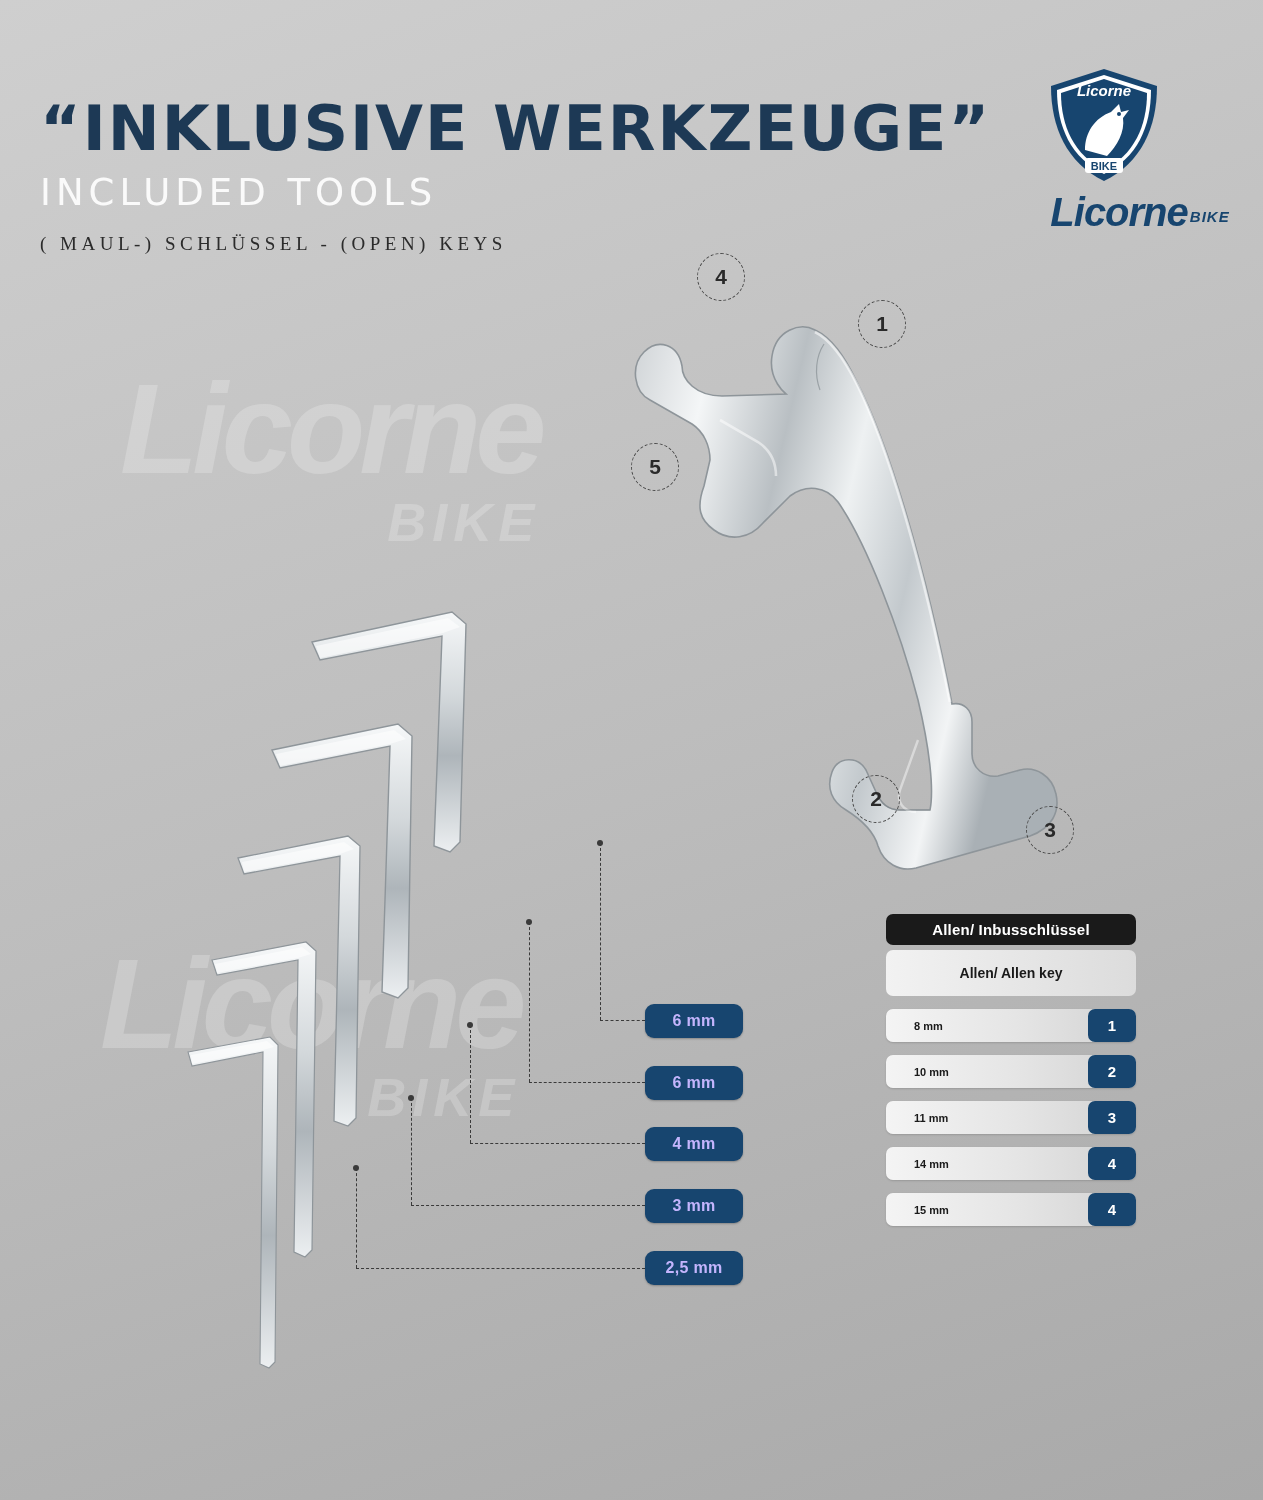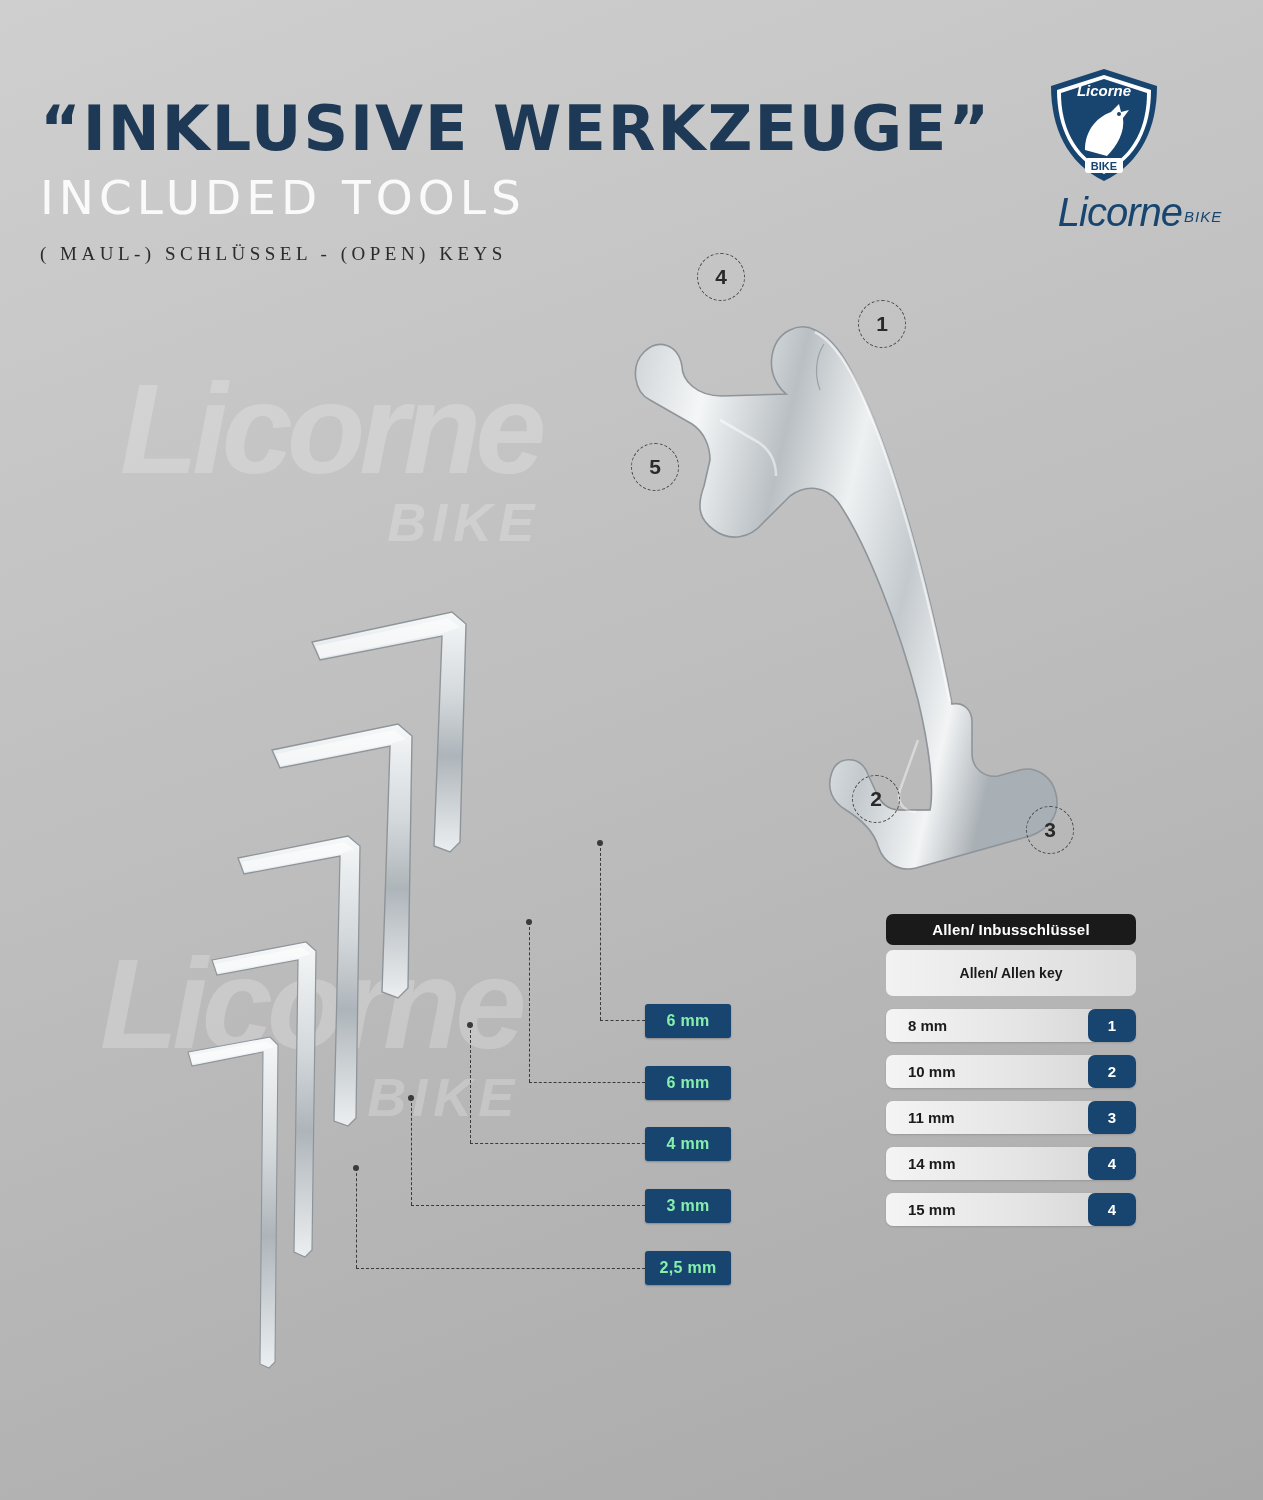--- a/index.html
+++ b/index.html
@@ -33,64 +33,64 @@
     font-size:62px;line-height:1;
     letter-spacing:2px;
     color:#14324f;
     font-family:"DejaVu Sans", sans-serif;
     font-weight:700;
     -webkit-text-stroke:0px;
     white-space:nowrap;
     opacity:.95;
   }
   .h-sub{
-    font-size:47px;line-height:1;
+    font-size:37px;line-height:1;
     letter-spacing:5px;
     color:#ffffff;
     margin-top:14px;
     font-family:"DejaVu Sans", sans-serif;
     white-space:nowrap;
     opacity:.92;
   }
   .h-third{
     margin-top:22px;
     font-size:19px;
     letter-spacing:4.5px;
     color:#2b2b2b;
     font-family:Liberation Serif, serif;
     white-space:nowrap;
   }
 
   
   .logo{position:absolute;right:28px;top:66px;width:190px;text-align:center;}
   .logo-word{
     margin-top:6px;
-    font-size:40px;font-style:italic;font-weight:normal;
+    font-size:40px;font-style:italic;font-weight:bold;
     color:#17456f;letter-spacing:-1px;
     font-family:"Liberation Sans", sans-serif;
   }
   .logo-word .bk{font-size:15px;letter-spacing:1px;display:inline-block;vertical-align:top;margin-left:2px;margin-top:18px;}
 
   
   .callout{
     position:absolute;width:46px;height:46px;border-radius:50%;
     border:1.6px dashed #4b4b4b;
     color:#2a2a2a;font-size:21px;font-weight:bold;
     display:flex;align-items:center;justify-content:center;
     background:transparent;
   }
 
   
   .pill{
     position:absolute;
     background:#17456f;
-    color:#86efac;
-    border-radius:3px;
+    color:#c4b5fd;
+    border-radius:9px;
     font-size:16px;font-weight:bold;
-    padding:8px 0;
+    padding:8px 6px;
     width:86px;text-align:center;
     letter-spacing:.3px;
     box-shadow:0 1px 2px rgba(0,0,0,.25);
   }
 
   
   .leader{position:absolute;border-color:#3a3a3a;}
   .lh{border-top:1.4px dashed #3a3a3a;height:0;}
   .lv{border-left:1.4px dashed #3a3a3a;width:0;}
   .dot{position:absolute;width:6px;height:6px;border-radius:50%;background:#3a3a3a;}
@@ -106,21 +106,21 @@
     background:linear-gradient(90deg,#f2f2f2,#dcdcdc);
     color:#1a1a1a;border-radius:7px;margin-top:5px;
     font-size:14px;font-weight:bold;padding:15px 12px;text-align:center;
   }
   .t-row{
     position:relative;margin-top:13px;height:33px;
     background:linear-gradient(90deg,#f4f4f4 0%,#e4e4e4 55%,#d2d2d2 100%);
     border-radius:7px;display:flex;align-items:center;
     box-shadow:0 1px 2px rgba(0,0,0,.15);
   }
-  .t-row .sz{font-size:15px;font-weight:bold;color:#1a1a1a;padding-left:22px;}
+  .t-row .sz{font-size:11px;font-weight:bold;color:#1a1a1a;padding-left:28px;}
   .t-row .num{
     position:absolute;right:0;top:0;height:33px;width:48px;
     background:#17456f;color:#fff;border-radius:7px;
     display:flex;align-items:center;justify-content:center;
     font-size:15px;font-weight:bold;
   }
 
   
   .tool{position:absolute;}
   svg{display:block;overflow:visible;}

